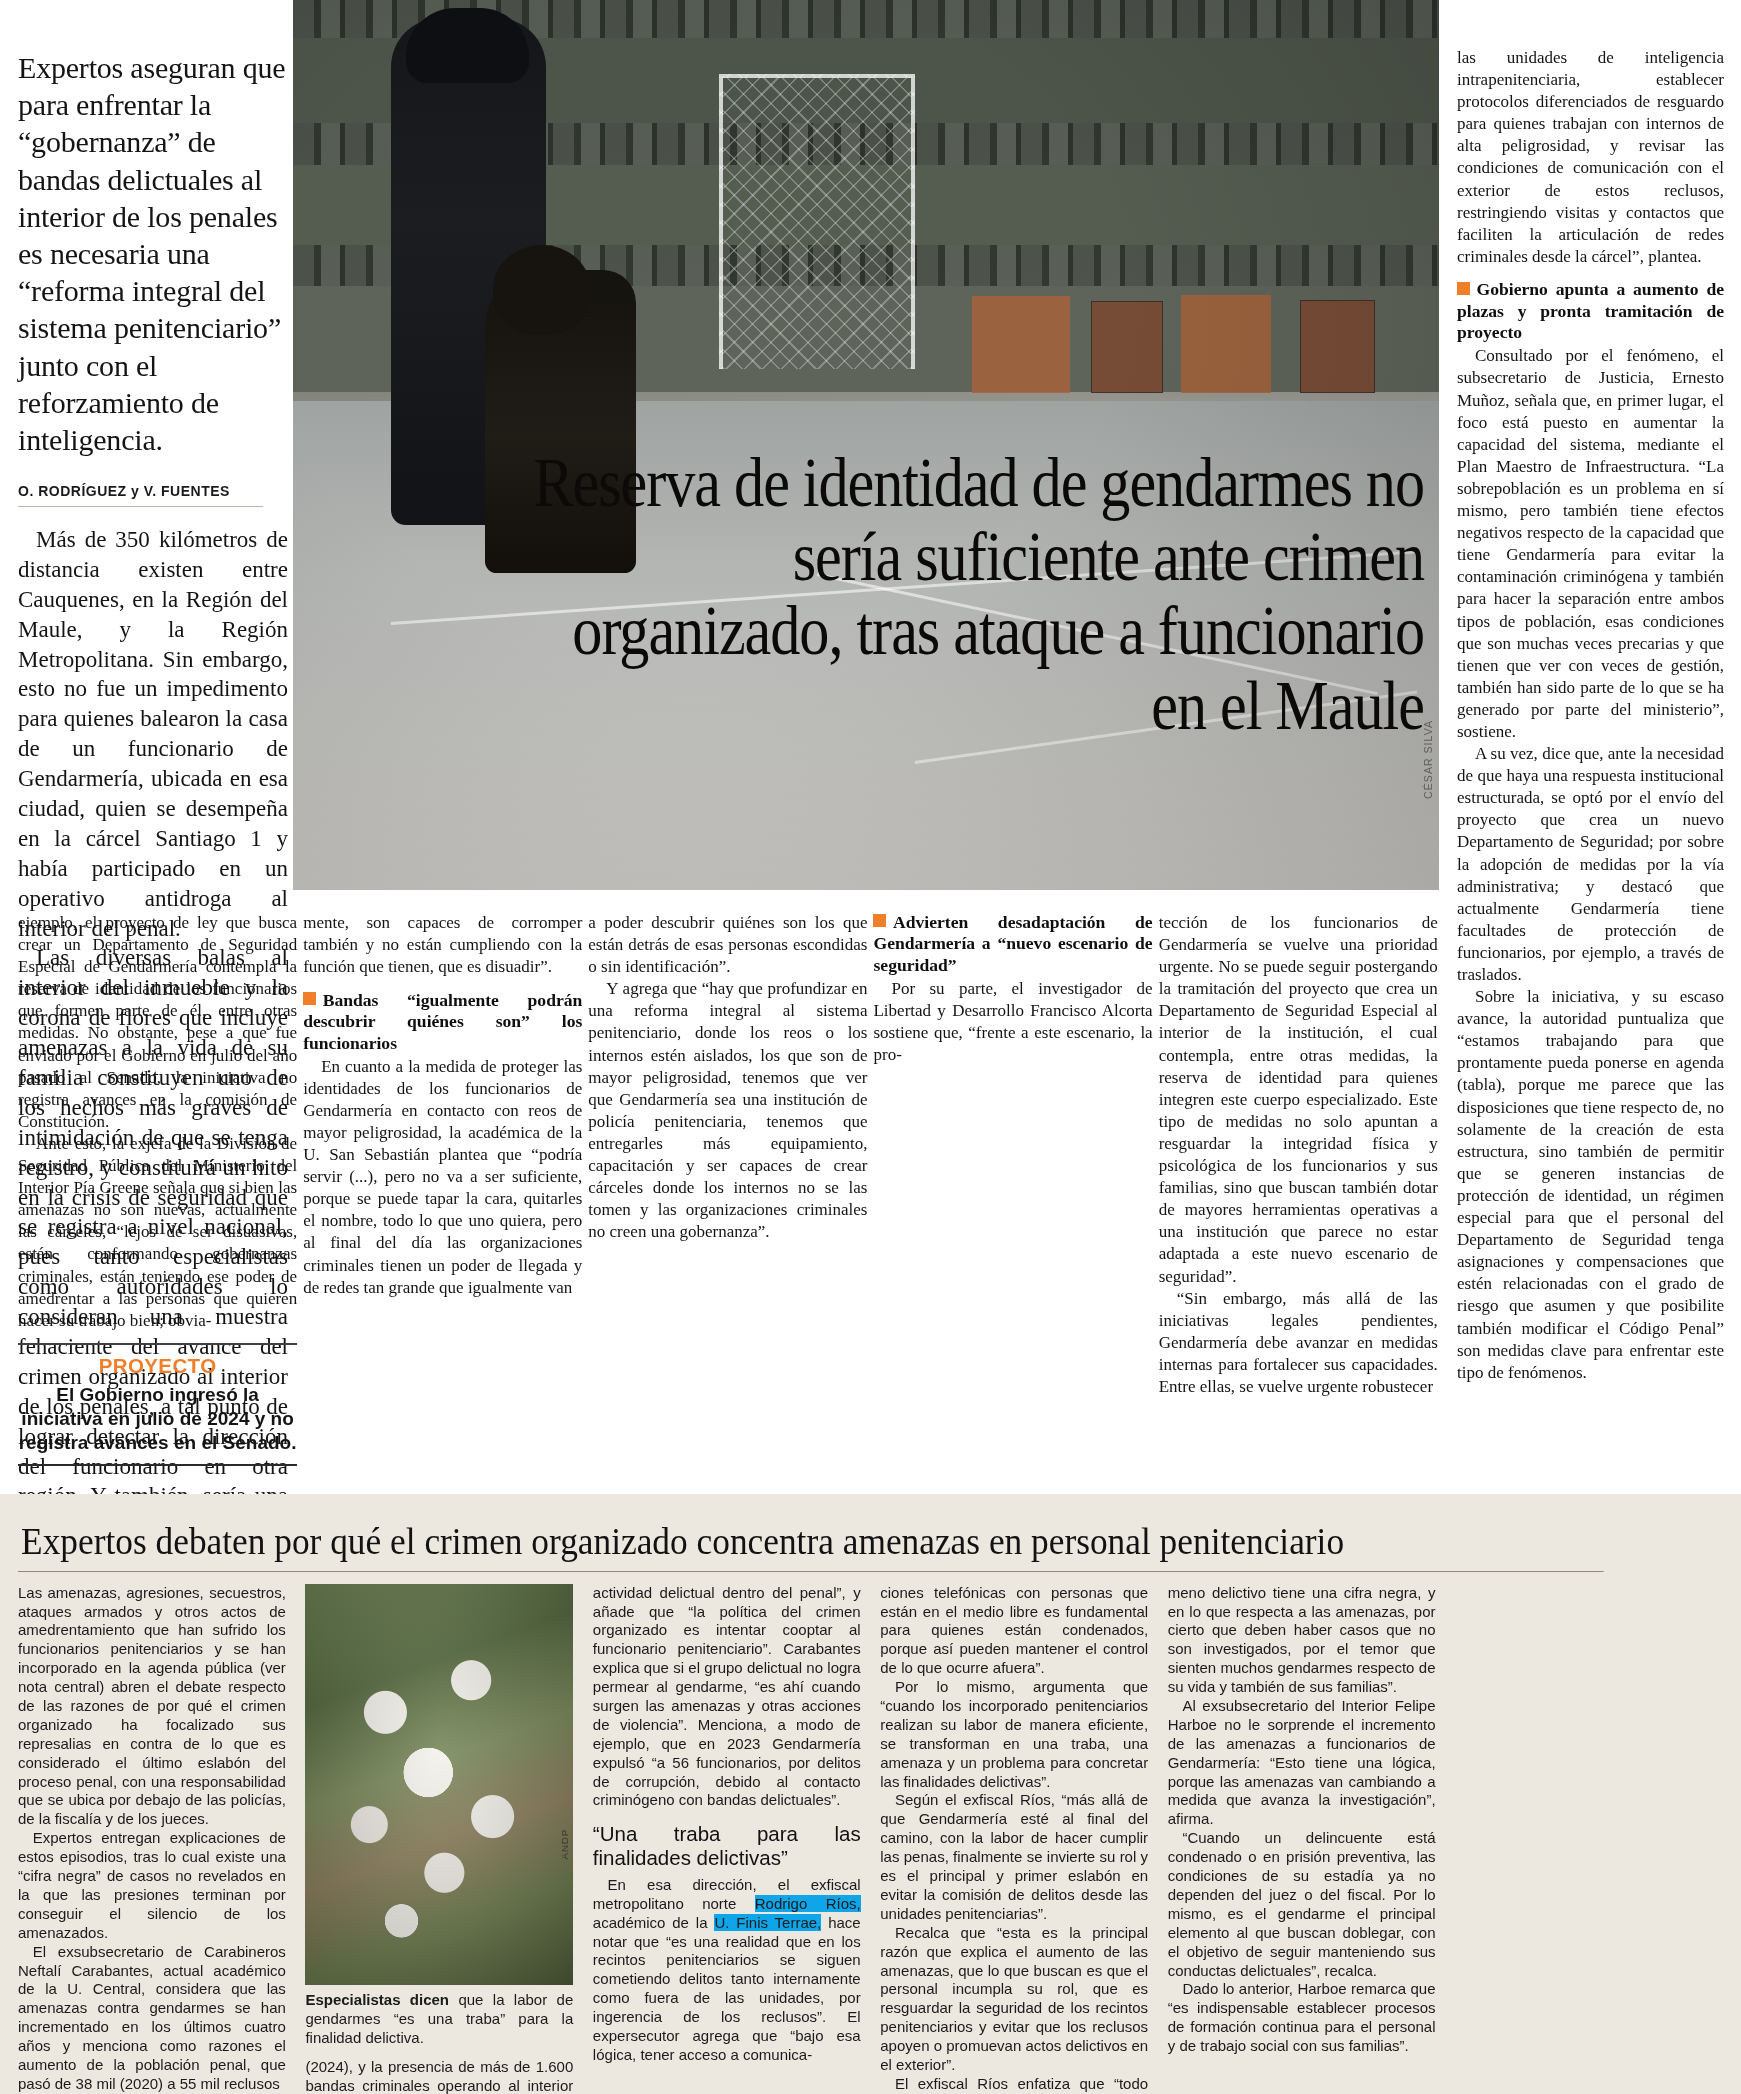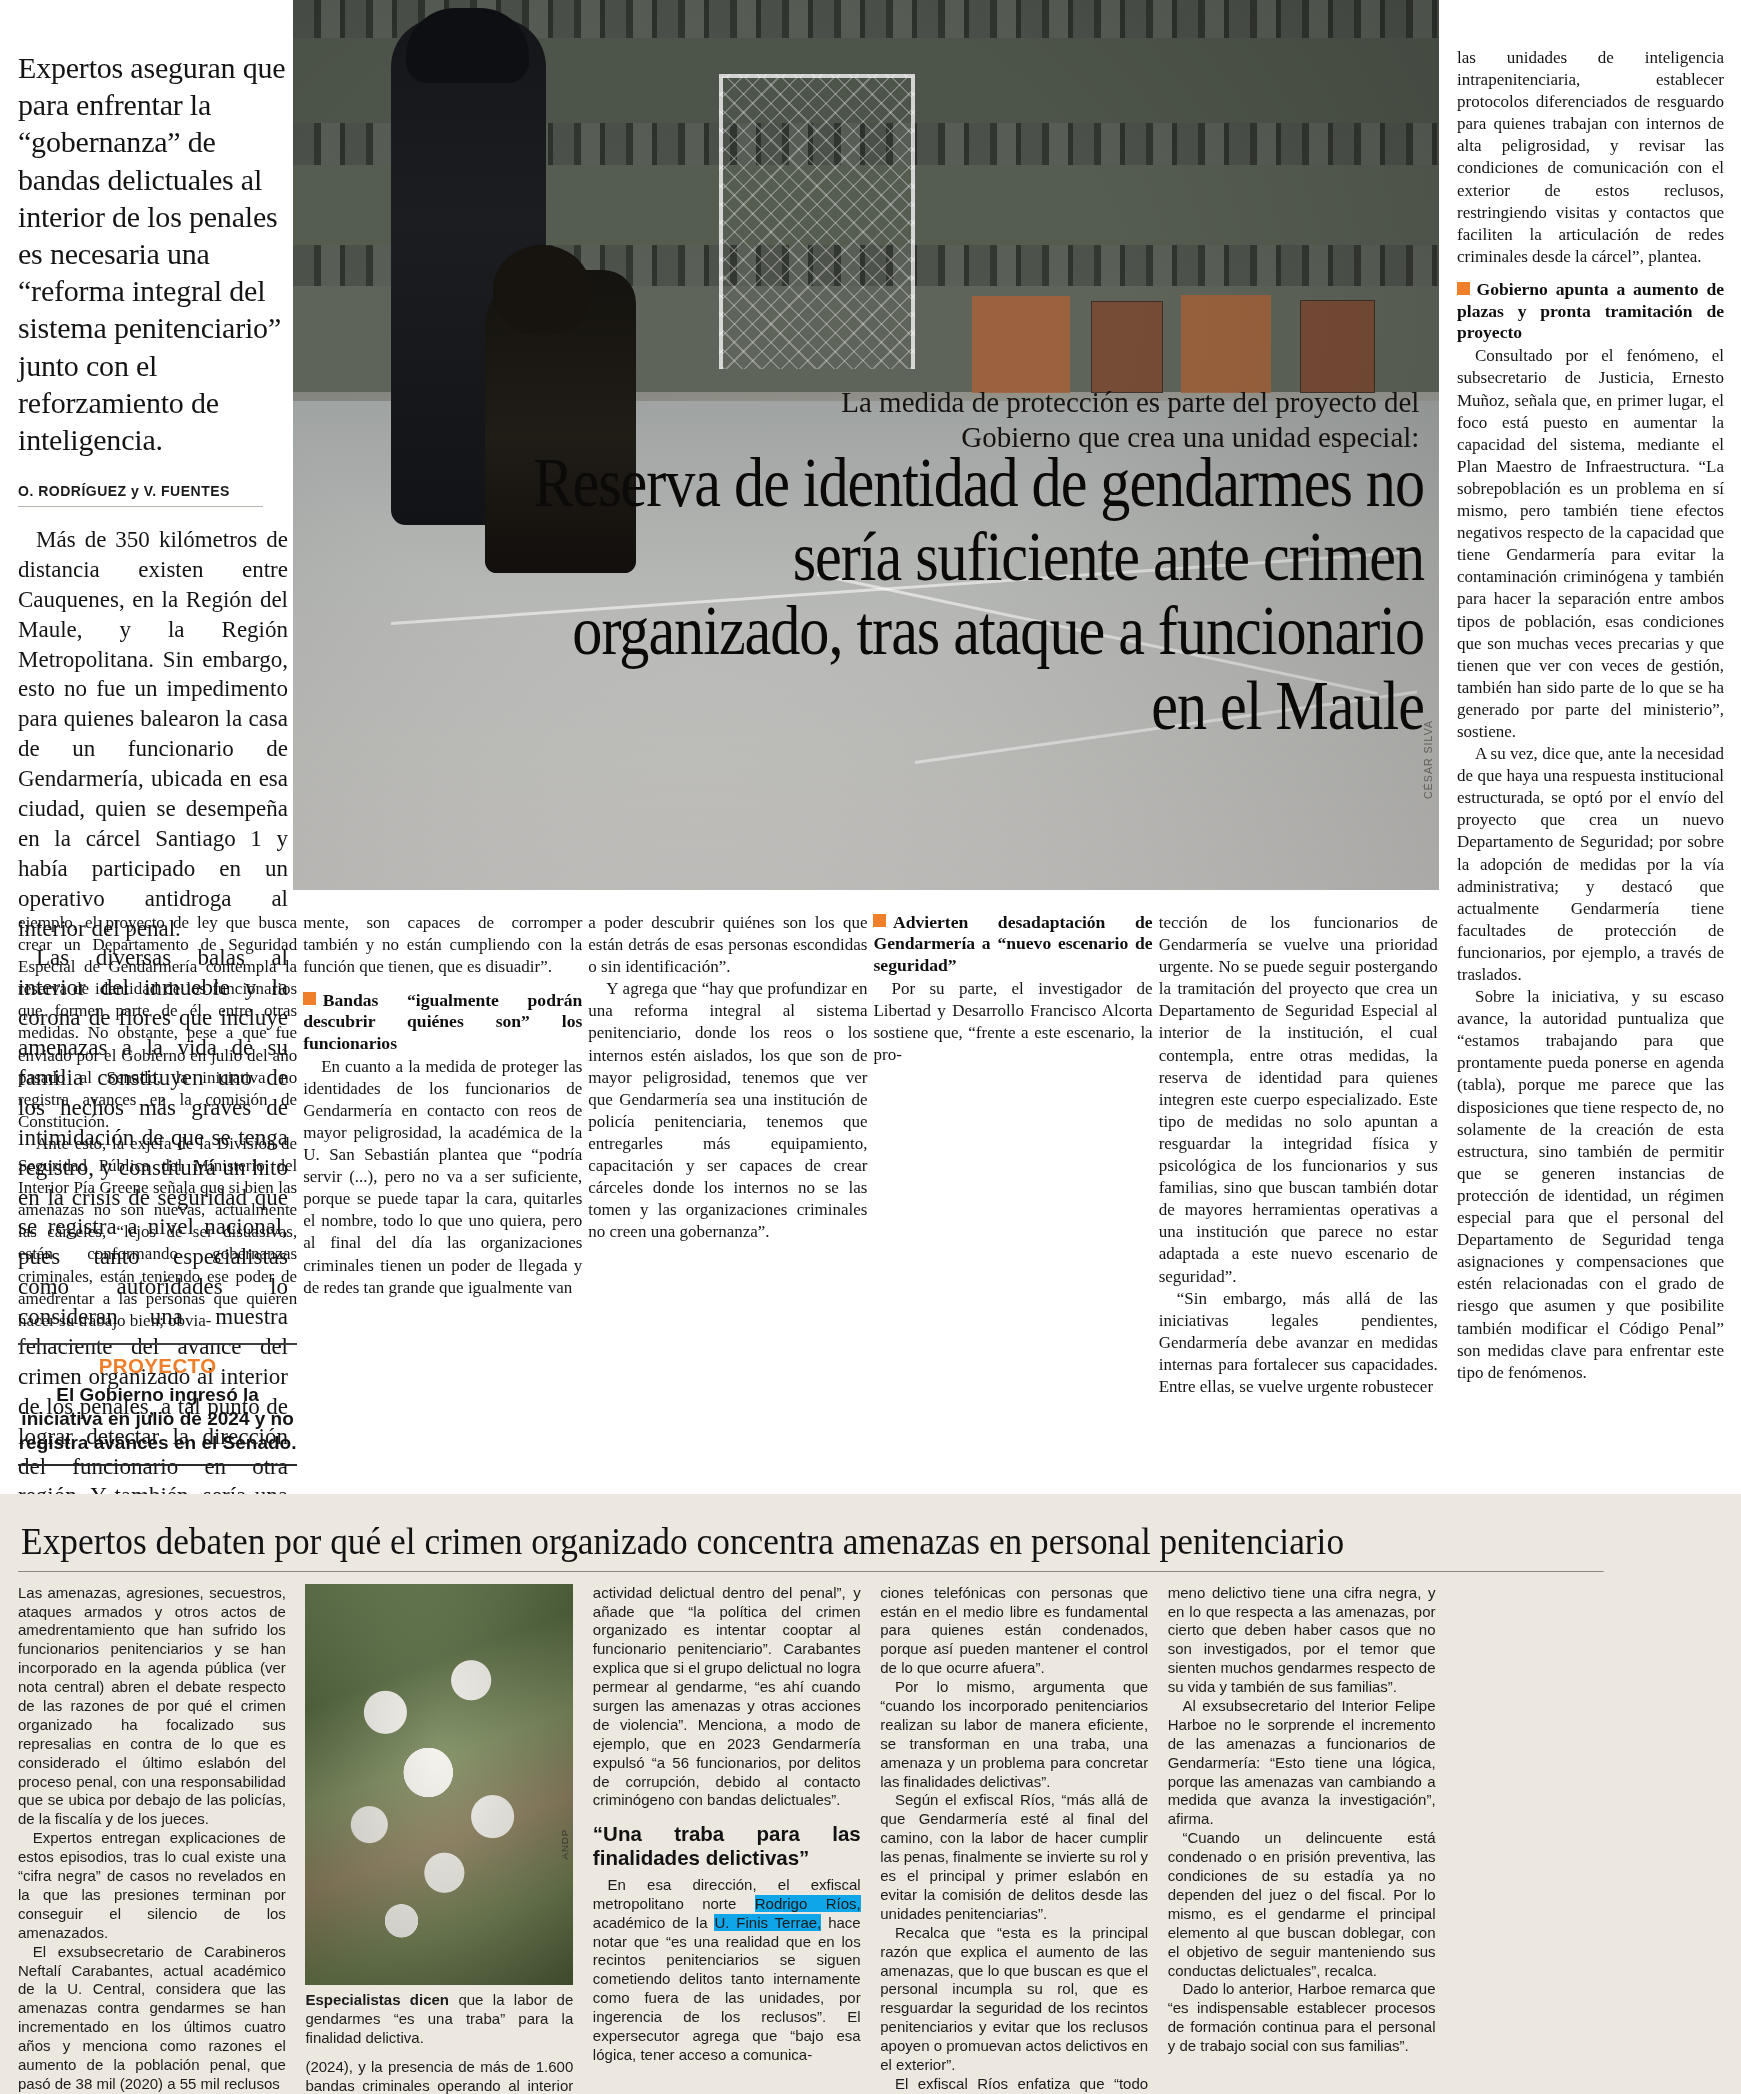--- a/index.html
+++ b/index.html
@@ -213,21 +213,21 @@
   .bcol {
     font-family:"Liberation Sans", sans-serif;
     font-size:15px; line-height:1.26; text-align:justify; color:#1b1b1b;
     position:relative;
   }
   .bcol p { margin:0; text-indent:14.7px; }
   .bcol p.noind { text-indent:0; }
 
   .bsubhead {
     font-family:"Liberation Sans", sans-serif;
-    font-weight:700; font-size:20.5px; line-height:1.16;
+    font-weight:400; font-size:20.5px; line-height:1.16;
     margin:11.5px 0 6.5px 0; text-indent:0 !important; color:#121212;
   }
   .hl { background:#0ea5e9; }
 
   
   #flower-photo {
     width:100%; height:401px; margin-bottom:6.5px;
     background:
       radial-gradient(circle at 30% 32%, #f2f0ea 0 21px, transparent 22px),
       radial-gradient(circle at 62% 24%, #efede6 0 19.6px, transparent 20.5px),
@@ -289,21 +289,20 @@
       <div class="ph-courtline" style="left:98px; top:622px; width:1031px; transform:rotate(-4deg);"></div>
       <div class="ph-courtline" style="left:524px; top:573px; width:573px; transform:rotate(12deg);"></div>
       <div class="ph-courtline" style="left:622px; top:761px; width:507px; transform:rotate(-8deg);"></div>
       <div class="ph-officer"></div>
       <div class="ph-helmet"></div>
       <div class="ph-dog"></div>
       <div class="ph-dog-head"></div>
       <div class="ph-vig"></div>
     </div>
     <div id="photo-credit">CÉSAR SILVA</div>
-    <div id="kicker">La medida de protección es parte del proyecto del Gobierno que crea una unidad especial:</div>
     <div id="headline">Reserva de identidad de gendarmes no sería suficiente ante crimen organizado, tras ataque a funcionario en el Maule</div>
   </div>
 
   <div id="right-rail">
     <p class="noind">las unidades de inteligencia intrapenitenciaria, establecer protocolos diferenciados de resguardo para quienes trabajan con internos de alta peligrosidad, y revisar las condiciones de comunicación con el exterior de estos reclusos, restringiendo visitas y contactos que faciliten la articulación de redes criminales desde la cárcel”, plantea.</p>
     <div class="subhead"><span class="sq"></span><span>Gobierno apunta a aumento de plazas y pronta tramitación de proyecto</span></div>
     <p>Consultado por el fenómeno, el subsecretario de Justicia, Ernesto Muñoz, señala que, en primer lugar, el foco está puesto en aumentar la capacidad del sistema, mediante el Plan Maestro de Infraestructura. “La sobrepoblación es un problema en sí mismo, pero también tiene efectos negativos respecto de la capacidad que tiene Gendarmería para evitar la contaminación criminógena y también para hacer la separación entre ambos tipos de población, esas condiciones que son muchas veces precarias y que tienen que ver con veces de gestión, también han sido parte de lo que se ha generado por parte del ministerio”, sostiene.</p>
     <p>A su vez, dice que, ante la necesidad de que haya una respuesta institucional estructurada, se optó por el envío del proyecto que crea un nuevo Departamento de Seguridad; por sobre la adopción de medidas por la vía administrativa; y destacó que actualmente Gendarmería tiene facultades de protección de funcionarios, por ejemplo, a través de traslados.</p>
     <p>Sobre la iniciativa, y su escaso avance, la autoridad puntualiza que “estamos trabajando para que prontamente pueda ponerse en agenda (tabla), porque me parece que las disposiciones que tiene respecto de, no solamente de la creación de esta estructura, sino también de permitir que se generen instancias de protección de identidad, un régimen especial para que el personal del Departamento de Seguridad tenga asignaciones y compensaciones que estén relacionadas con el grado de riesgo que asumen y que posibilite también modificar el Código Penal” son medidas clave para enfrentar este tipo de fenómenos.</p>
   </div>

